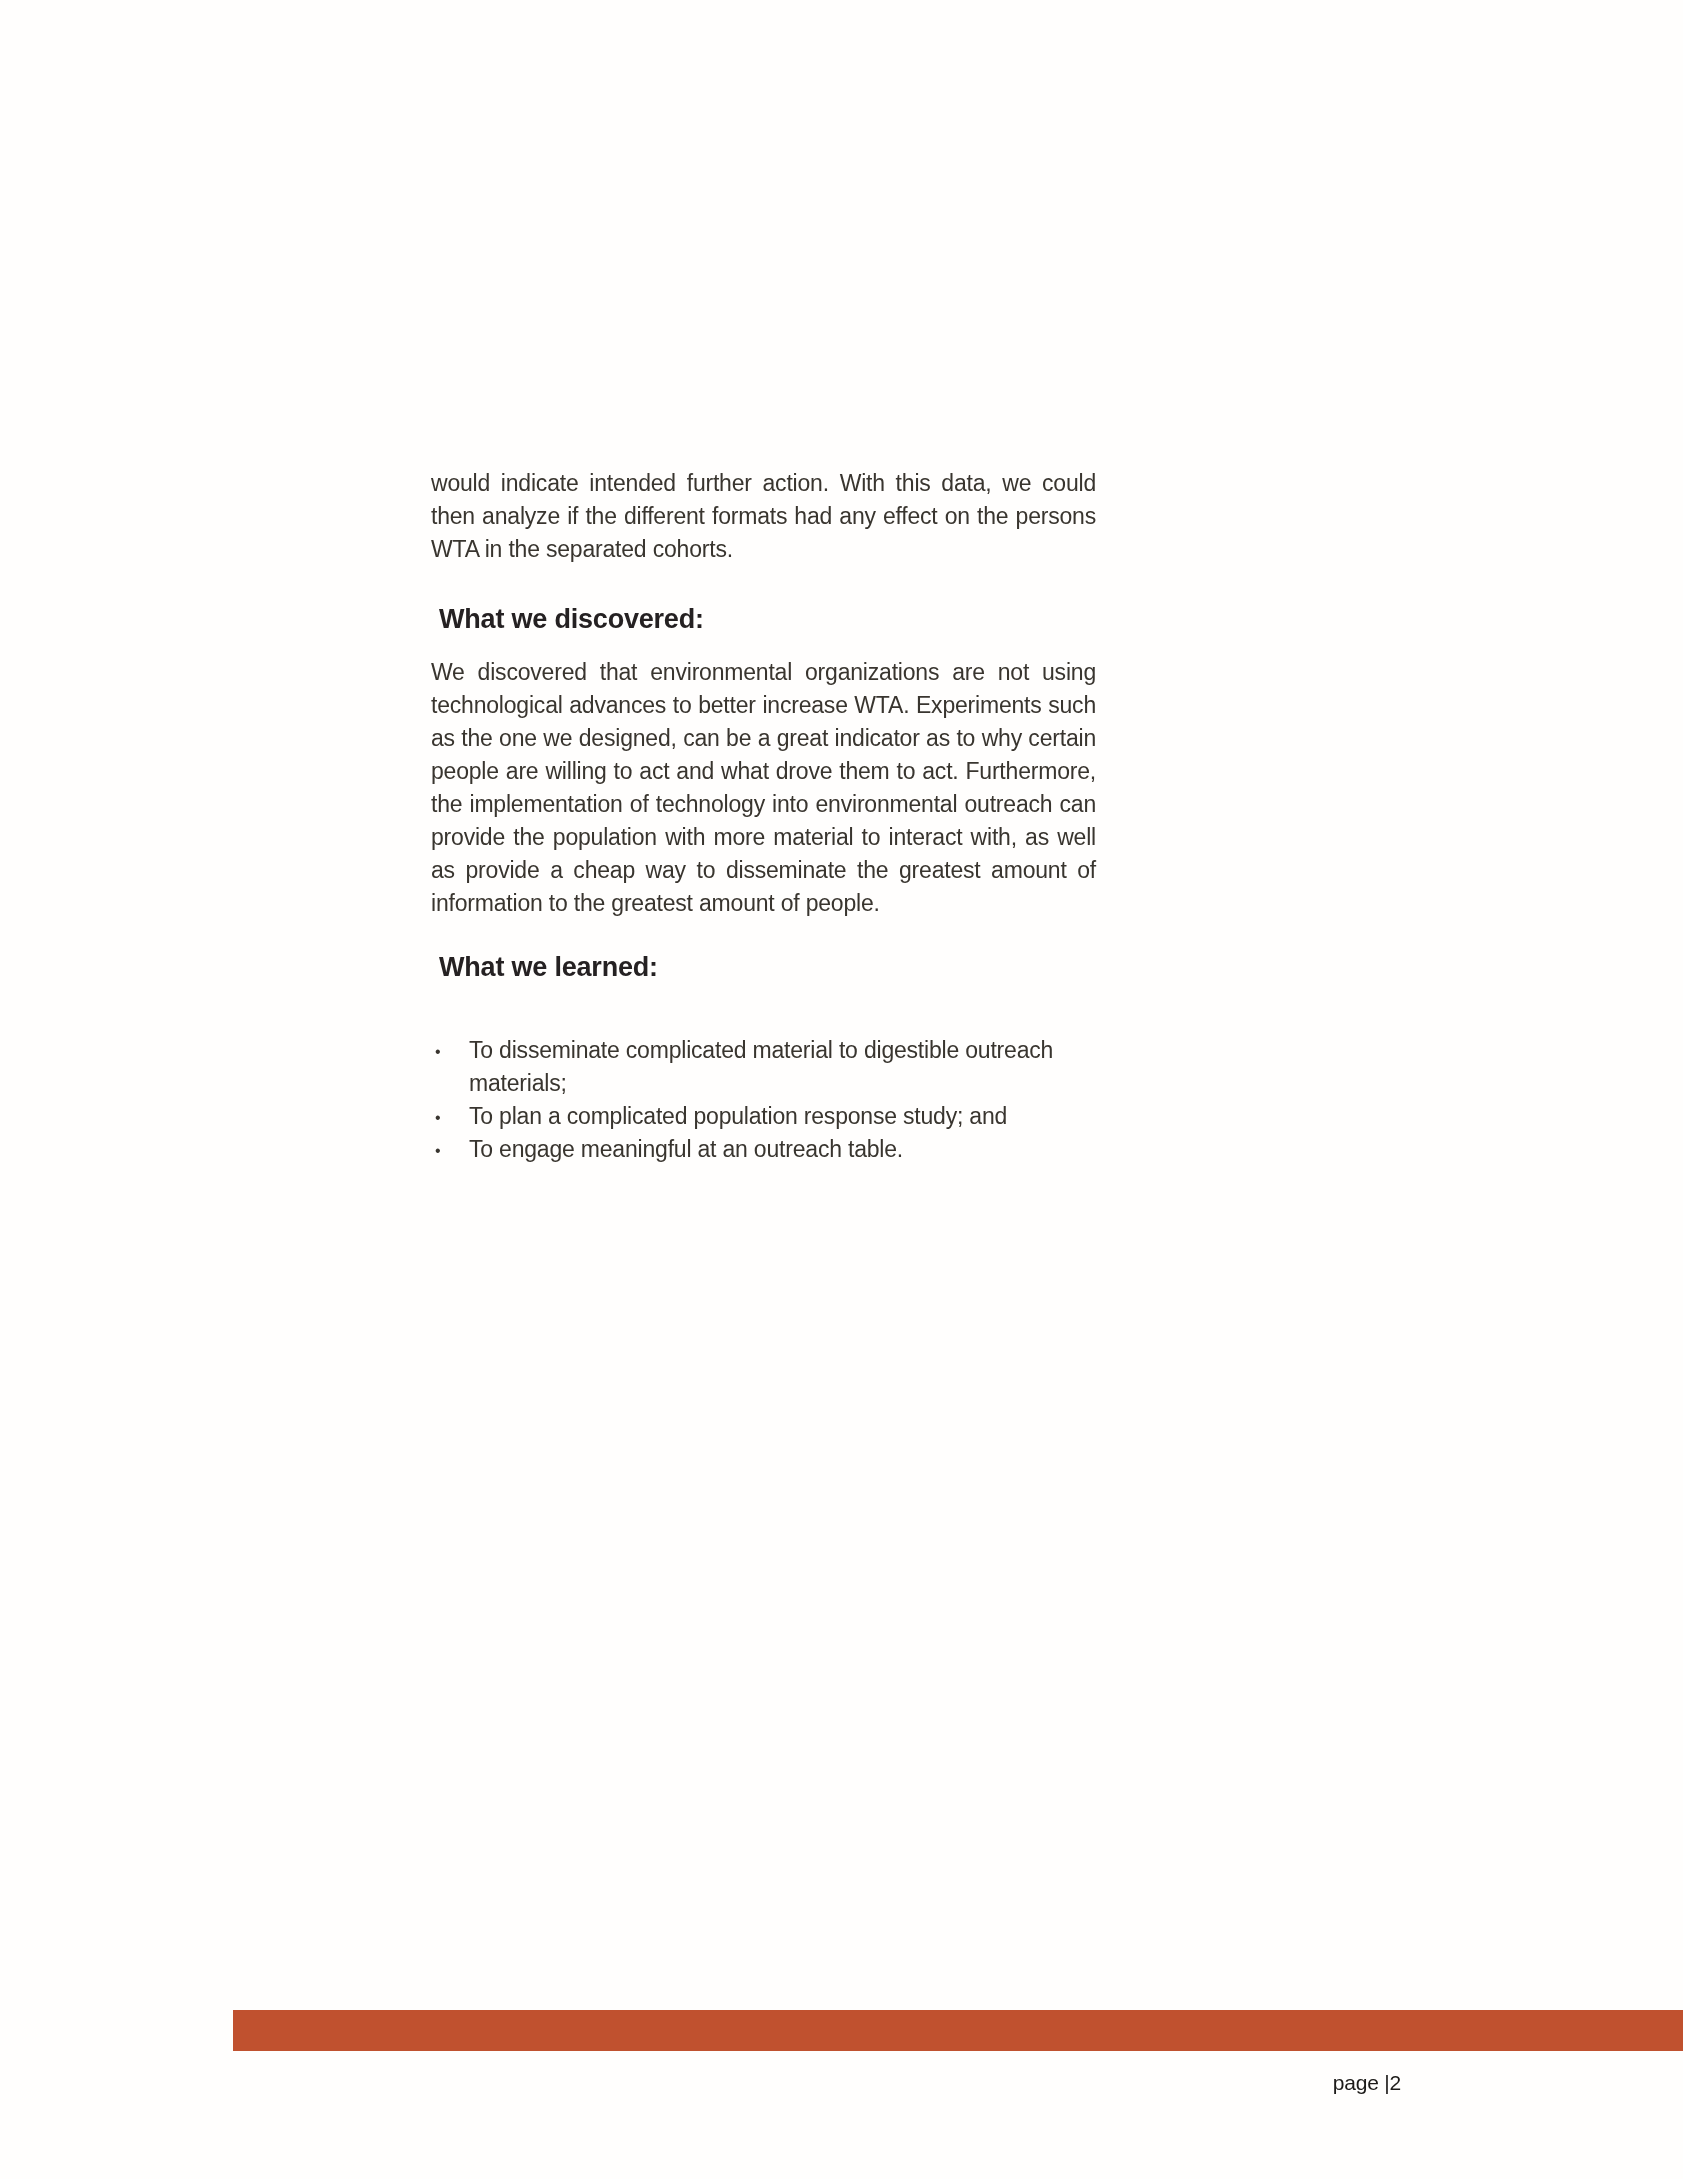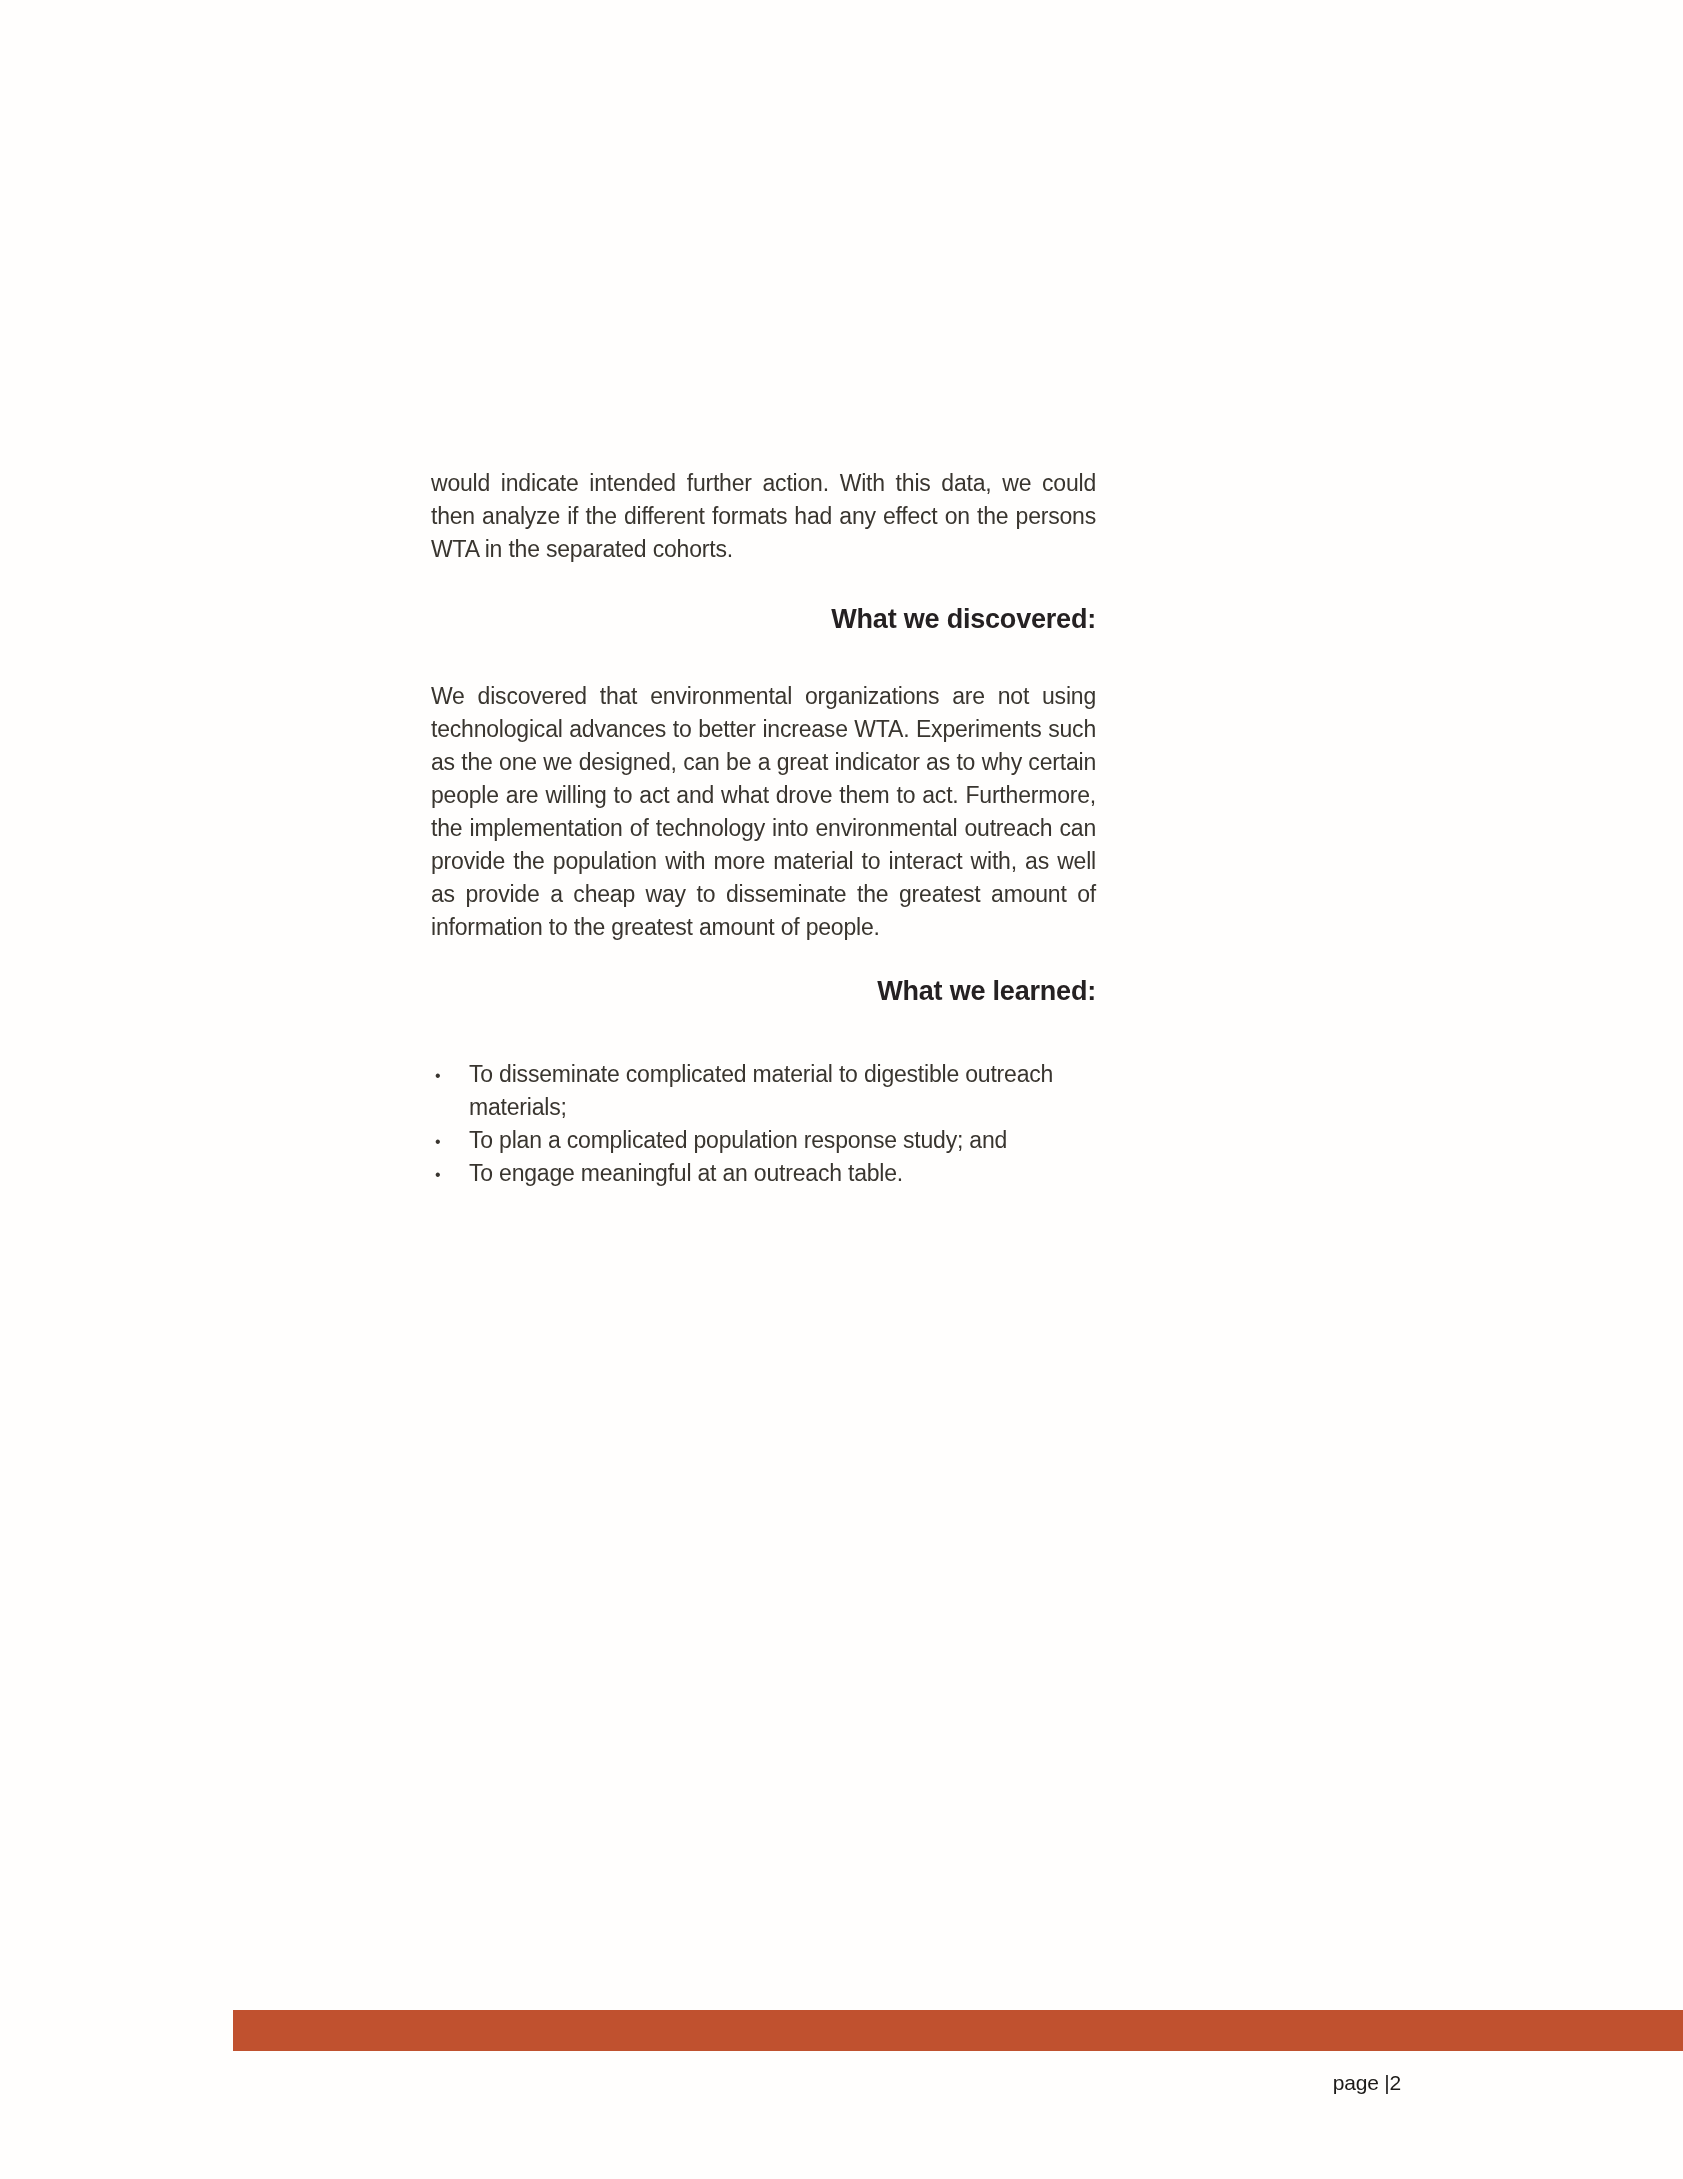--- a/index.html
+++ b/index.html
@@ -29,30 +29,29 @@
     color: #39352f;
     font-size: 23px;
     line-height: 33px;
     letter-spacing: -0.2px;
   }
   .body-para {
     margin: 0;
     text-align: justify;
   }
   .para-2 {
-    margin-top: 44px;
+    margin-top: 20px;
   }
   .section-heading {
-    margin: 0;
+    margin: 8px;
     color: #252122;
     font-size: 27px;
     font-weight: bold;
     line-height: 33px;
     letter-spacing: -0.2px;
-    text-align: right;
   }
   .heading-discovered {
     margin-top: 37px;
   }
   .heading-learned {
     margin-top: 31px;
   }
   .bullet-list {
     list-style: none;
     margin: 50px 0 0 0;

